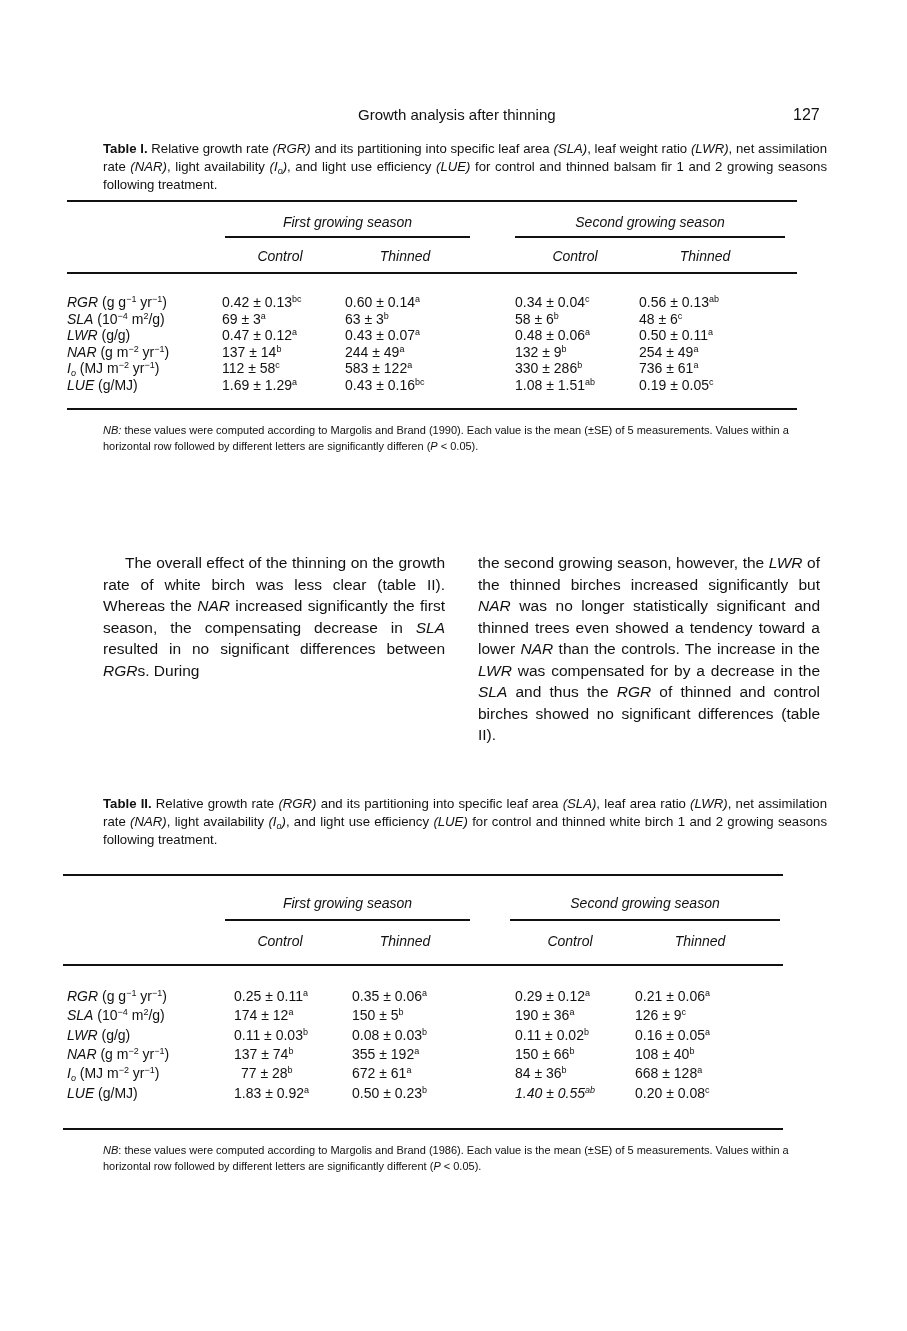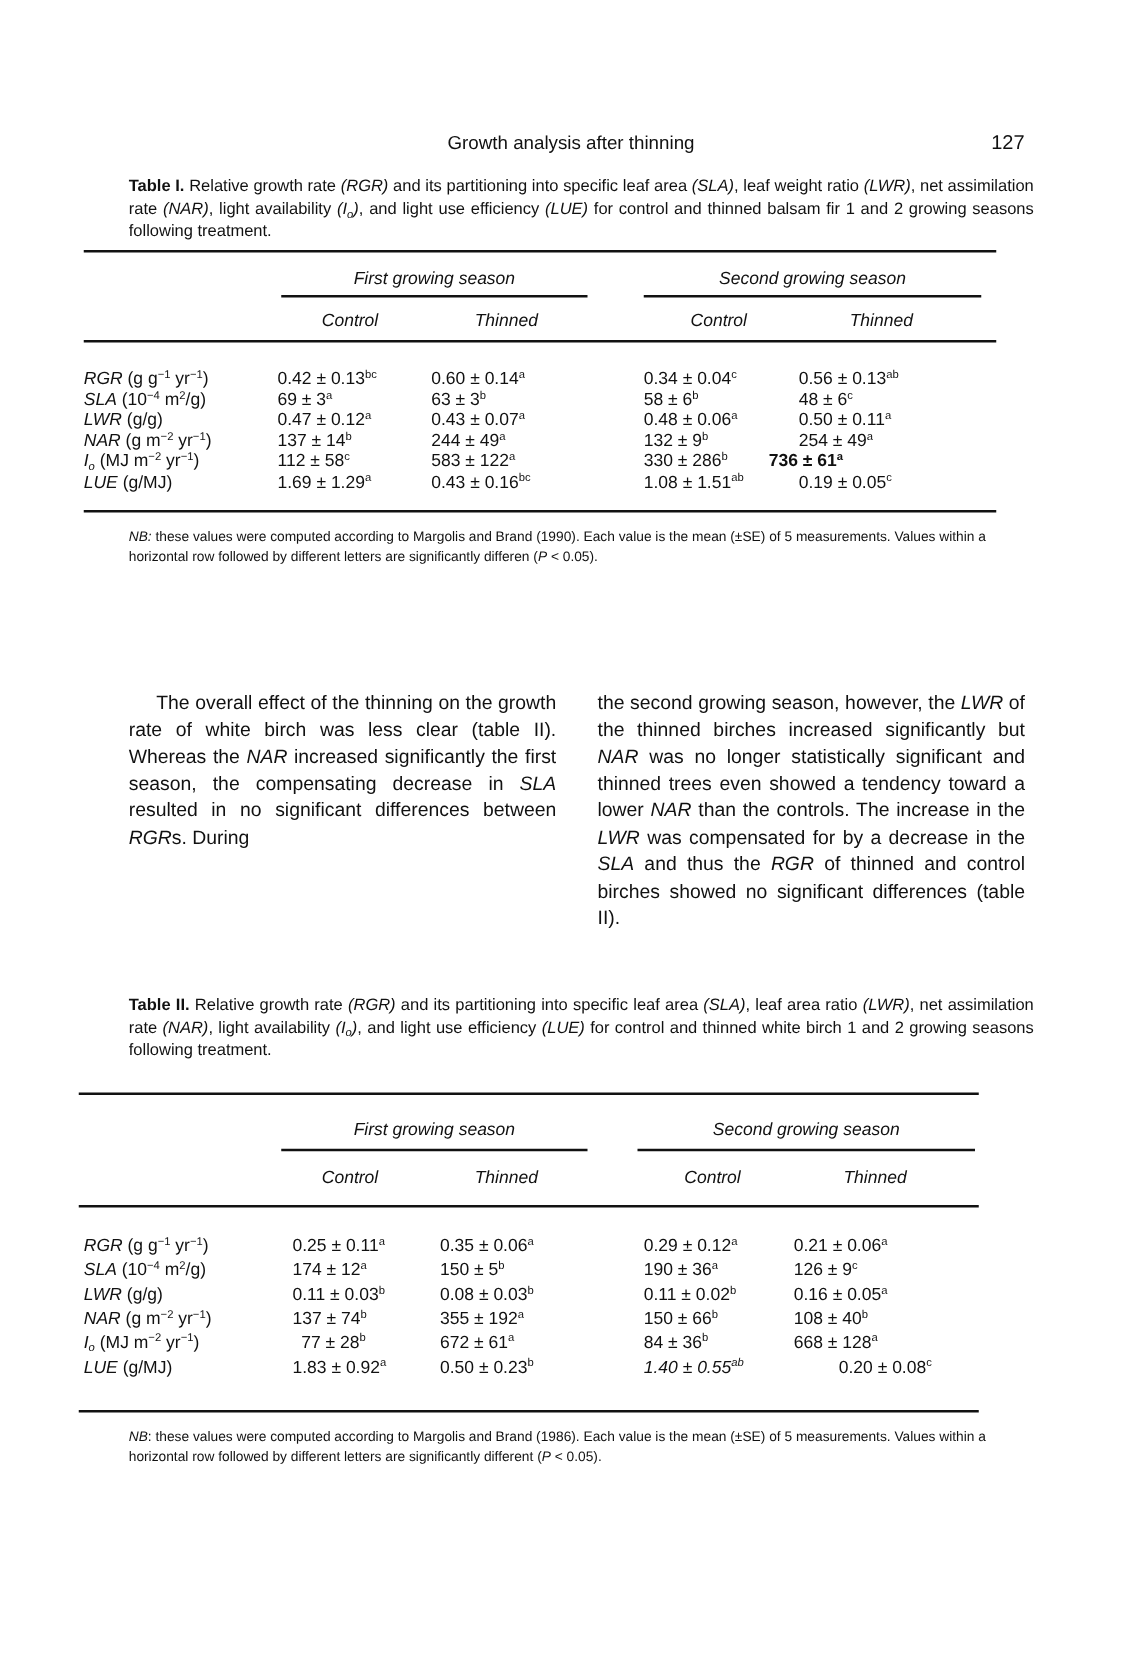--- a/index.html
+++ b/index.html
@@ -75,21 +75,21 @@
         <span style="left: 155px;">137 ± 14<sup>b</sup></span>
         <span style="left: 278px;">244 ± 49<sup>a</sup></span>
         <span style="left: 448px;">132 ± 9<sup>b</sup></span>
         <span style="left: 572px;">254 ± 49<sup>a</sup></span>
       </div>
       <div class="row" style="top: 360px;">
         <span class="lbl"><i>I<sub>o</sub></i> (MJ m<sup>−2</sup> yr<sup>−1</sup>)</span>
         <span style="left: 155px;">112 ± 58<sup>c</sup></span>
         <span style="left: 278px;">583 ± 122<sup>a</sup></span>
         <span style="left: 448px;">330 ± 286<sup>b</sup></span>
-        <span style="left: 548px; font-weight: bold;">736 ± 61<sup>a</sup></span>
+        <span style="left: 572px;">736 ± 61<sup>a</sup></span>
       </div>
       <div class="row" style="top: 376.5px;">
         <span class="lbl"><i>LUE</i> (g/MJ)</span>
         <span style="left: 155px;">1.69 ± 1.29<sup>a</sup></span>
         <span style="left: 278px;">0.43 ± 0.16<sup>bc</sup></span>
         <span style="left: 448px;">1.08 ± 1.51<sup>ab</sup></span>
         <span style="left: 572px;">0.19 ± 0.05<sup>c</sup></span>
       </div>
     </div>
 
@@ -154,19 +154,19 @@
         <span style="left: 158px; margin-left: 16px;">77 ± 28<sup>b</sup></span>
         <span style="left: 285px;">672 ± 61<sup>a</sup></span>
         <span style="left: 448px;">84 ± 36<sup>b</sup></span>
         <span style="left: 568px;">668 ± 128<sup>a</sup></span>
       </div>
       <div class="row" style="top: 1084.5px;">
         <span class="lbl"><i>LUE</i> (g/MJ)</span>
         <span style="left: 167px;">1.83 ± 0.92<sup>a</sup></span>
         <span style="left: 285px;">0.50 ± 0.23<sup>b</sup></span>
         <span style="left: 448px; font-style: italic;">1.40 ± 0.55<sup>ab</sup></span>
-        <span style="left: 568px; margin-left: 36px;">0.20 ± 0.08<sup>c</sup></span>
+        <span style="left: 568px;">0.20 ± 0.08<sup>c</sup></span>
       </div>
     </div>
 
   <div class="rule" style="top:1128px; left:63px; width:720px;"></div>
   <div class="abs note" style="top:1142px;"><i>NB</i><span>: these values were computed according to Margolis and Brand (1986). Each value is the mean (±SE) of 5 measurements. Values within a horizontal row followed by different letters are significantly different (</span><i>P</i><span> &lt; 0.05).</span></div>
 </div>
 
 </body></html>

